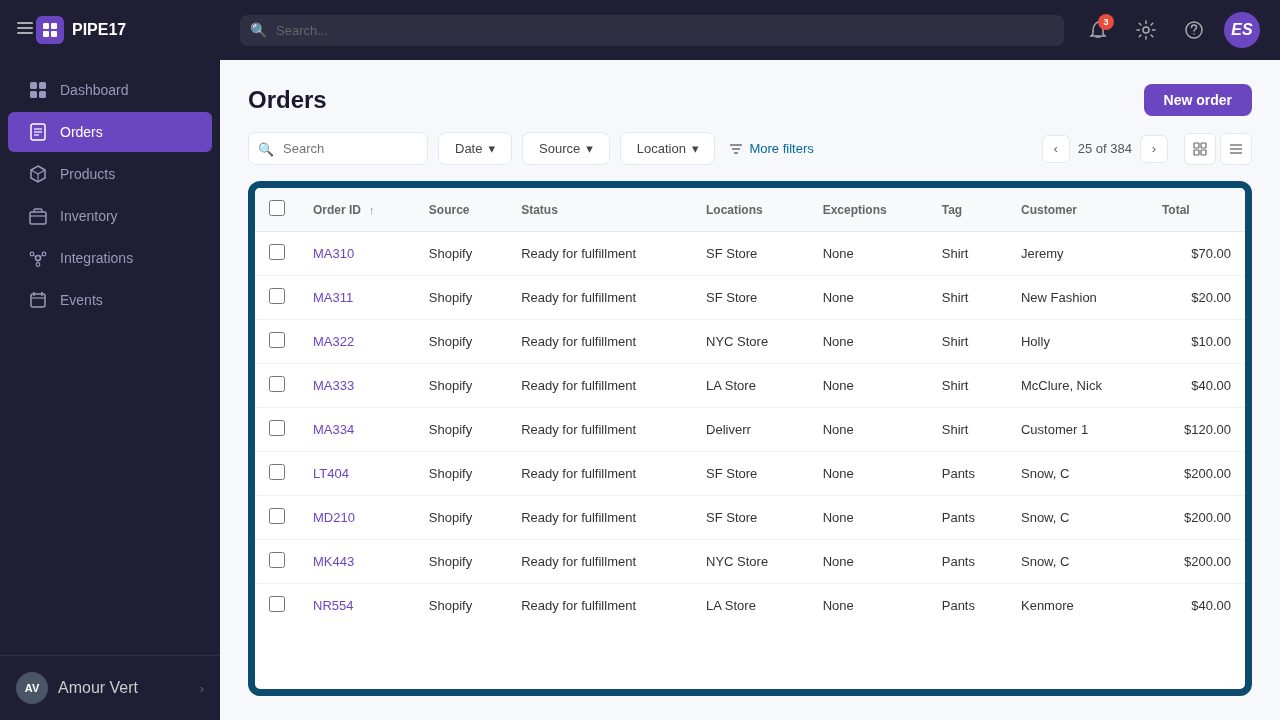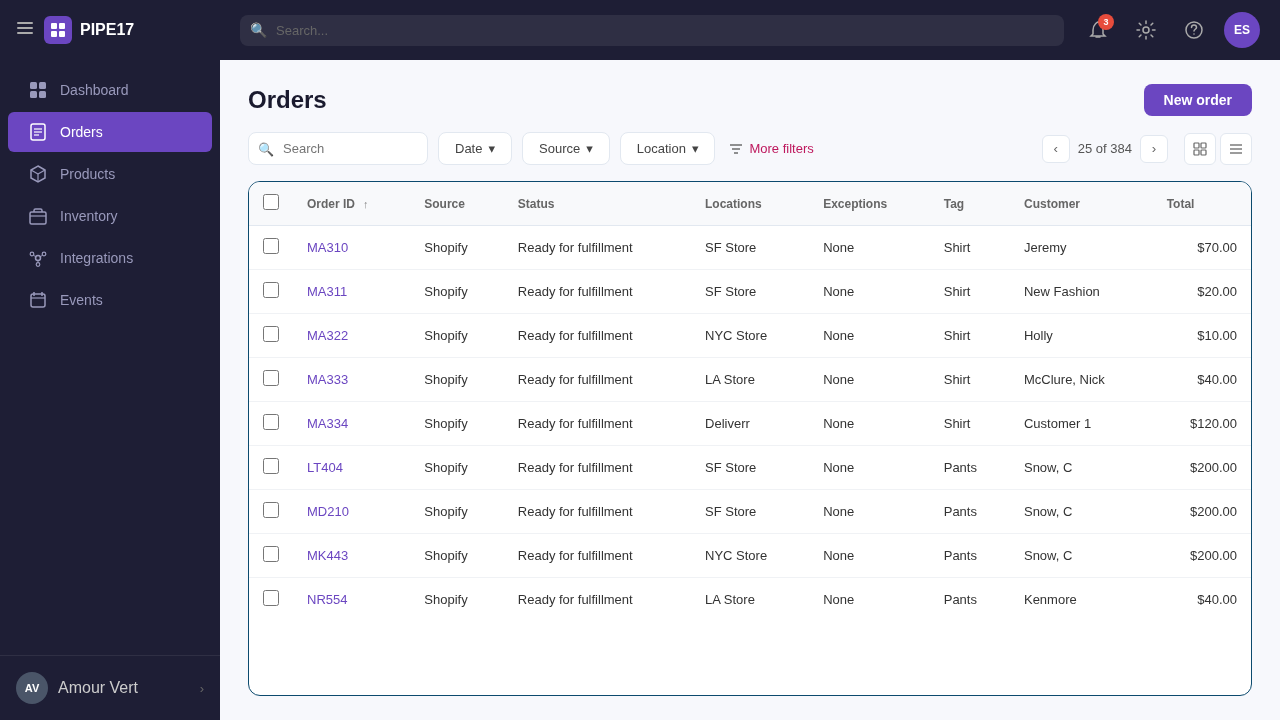--- a/index.html
+++ b/index.html
@@ -1,20 +1,20 @@
 <!DOCTYPE html>
 <html><head>
   <meta charset="utf-8">
   <style>
     * { box-sizing: border-box; margin: 0; padding: 0; }
     body { font-family: -apple-system, BlinkMacSystemFont, 'Segoe UI', sans-serif; background: #1a1a2e; display: flex; height: 720px; width: 1280px; overflow: hidden; font-size: 13px; }
 
     
     .sidebar { width: 220px; background: #1e1e35; display: flex; flex-direction: column; flex-shrink: 0; }
-    .sidebar-header { display: flex; align-items: center; gap: 10px; padding: 24px 16px; height: 60px; }
+    .sidebar-header { display: flex; align-items: center; gap: 2px; padding: 24px 16px; height: 60px; }
     .hamburger-icon { color: #aaa; cursor: pointer; font-size: 16px; }
     .logo-area { display: flex; align-items: center; gap: 8px; }
     .logo-box { width: 28px; height: 28px; background: #6b46c1; border-radius: 6px; display: flex; align-items: center; justify-content: center; }
     .logo-box svg { width: 18px; height: 18px; }
     .logo-text { color: white; font-size: 16px; font-weight: 600; }
 
     .sidebar-nav { flex: 1; padding: 8px 0; }
     .nav-item { display: flex; align-items: center; gap: 12px; padding: 10px 20px; cursor: pointer; color: #9999bb; font-size: 14px; border-radius: 6px; margin: 2px 8px; }
     .nav-item.active { background: #6b46c1; color: white; }
     .nav-icon { width: 20px; height: 20px; display: flex; align-items: center; justify-content: center; flex-shrink: 0; }
@@ -29,44 +29,44 @@
 
     
     .topbar { height: 60px; background: #1e1e35; display: flex; align-items: center; padding: 0 20px; gap: 16px; }
     .search-container { flex: 1; position: relative; }
     .search-input { width: 100%; background: rgba(255,255,255,0.08); border: none; border-radius: 8px; padding: 8px 12px 8px 36px; color: #ccc; font-size: 13px; outline: none; }
     .search-input::placeholder { color: #666; }
     .search-icon-top { position: absolute; left: 10px; top: 50%; transform: translateY(-50%); color: #666; font-size: 14px; }
     .topbar-actions { display: flex; align-items: center; gap: 12px; }
     .icon-btn { width: 36px; height: 36px; border-radius: 50%; display: flex; align-items: center; justify-content: center; cursor: pointer; color: #aaa; position: relative; }
     .badge { position: absolute; top: 2px; right: 2px; width: 16px; height: 16px; background: #e74c3c; border-radius: 50%; font-size: 9px; color: white; display: flex; align-items: center; justify-content: center; font-weight: 700; }
-    .user-avatar { width: 36px; height: 36px; border-radius: 50%; background: #6b46c1; display: flex; align-items: center; justify-content: center; color: white; font-size: 12px; font-weight: 700; cursor: pointer; }
+    .user-avatar { width: 36px; height: 36px; border-radius: 50%; background: #6b46c1; display: flex; align-items: center; justify-content: center; color: white; font-size: 16px; font-weight: 700; cursor: pointer; font-style: italic; }
 
     
     .content { flex: 1; padding: 24px 28px; overflow: auto; display: flex; flex-direction: column; gap: 16px; }
 
     
     .page-header { display: flex; align-items: center; justify-content: space-between; }
     .page-title { font-size: 24px; font-weight: 700; color: #1a1a2e; }
     .new-order-btn { background: #6b46c1; color: white; border: none; border-radius: 8px; padding: 8px 20px; font-size: 14px; font-weight: 600; cursor: pointer; }
 
     
     .filters-bar { display: flex; align-items: center; gap: 10px; }
     .filter-search { position: relative; }
     .filter-input { background: white; border: 1px solid #e2e8f0; border-radius: 8px; padding: 8px 12px 8px 34px; font-size: 13px; color: #333; outline: none; width: 180px; }
     .filter-search-icon { position: absolute; left: 10px; top: 50%; transform: translateY(-50%); color: #999; font-size: 13px; }
     .filter-btn { display: flex; align-items: center; gap: 6px; background: white; border: 1px solid #e2e8f0; border-radius: 8px; padding: 8px 16px; font-size: 13px; color: #444; cursor: pointer; }
-    .more-filters-btn { display: flex; align-items: center; gap: 6px; background: transparent; border: none; color: #be185d; font-size: 13px; cursor: pointer; padding: 8px 4px; }
+    .more-filters-btn { display: flex; align-items: center; gap: 6px; background: transparent; border: none; color: #0369a1; font-size: 13px; cursor: pointer; padding: 8px 4px; }
     .pagination-info { margin-left: auto; display: flex; align-items: center; gap: 8px; color: #555; font-size: 13px; }
     .pagination-arrow { width: 28px; height: 28px; border: 1px solid #e2e8f0; border-radius: 6px; background: white; display: flex; align-items: center; justify-content: center; cursor: pointer; color: #666; }
     .view-toggle { display: flex; gap: 4px; margin-left: 8px; }
     .view-btn { width: 32px; height: 32px; border: 1px solid #e2e8f0; border-radius: 6px; background: white; display: flex; align-items: center; justify-content: center; cursor: pointer; color: #666; }
 
     
-    .table-wrapper { background: white; border-radius: 12px; overflow: hidden; border: 1px solid #0c4a6e; flex: 1; }
+    .table-wrapper { background: white; border-radius: 12px; overflow: hidden; border: 7px solid #0c4a6e; flex: 1; }
     table { width: 100%; border-collapse: collapse; }
     thead { background: #f8f9fb; }
     th { padding: 12px 14px; text-align: left; font-size: 12px; font-weight: 600; color: #666; border-bottom: 1px solid #e2e8f0; white-space: nowrap; }
     th:first-child { width: 40px; }
     td { padding: 12px 14px; font-size: 13px; color: #333; border-bottom: 1px solid #f0f2f5; white-space: nowrap; }
     tr:last-child td { border-bottom: none; }
     .order-id-link { color: #6b46c1; text-decoration: none; font-weight: 500; }
     .checkbox { width: 16px; height: 16px; cursor: pointer; }
 
     .sort-icon { font-size: 11px; margin-left: 4px; color: #888; }

